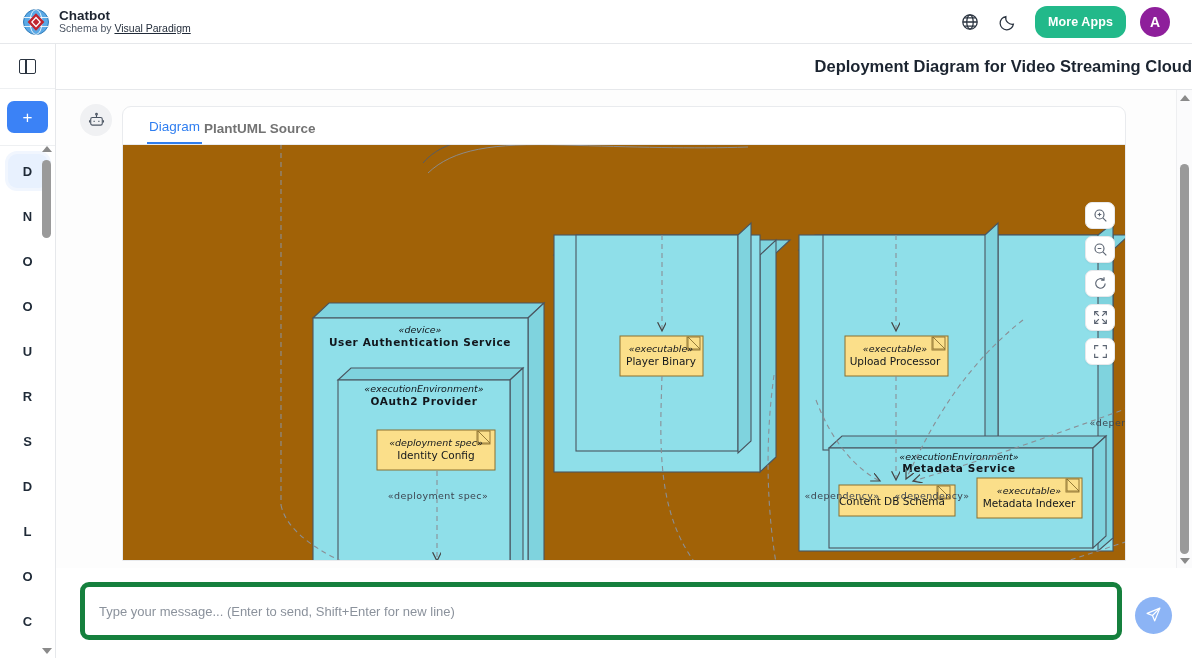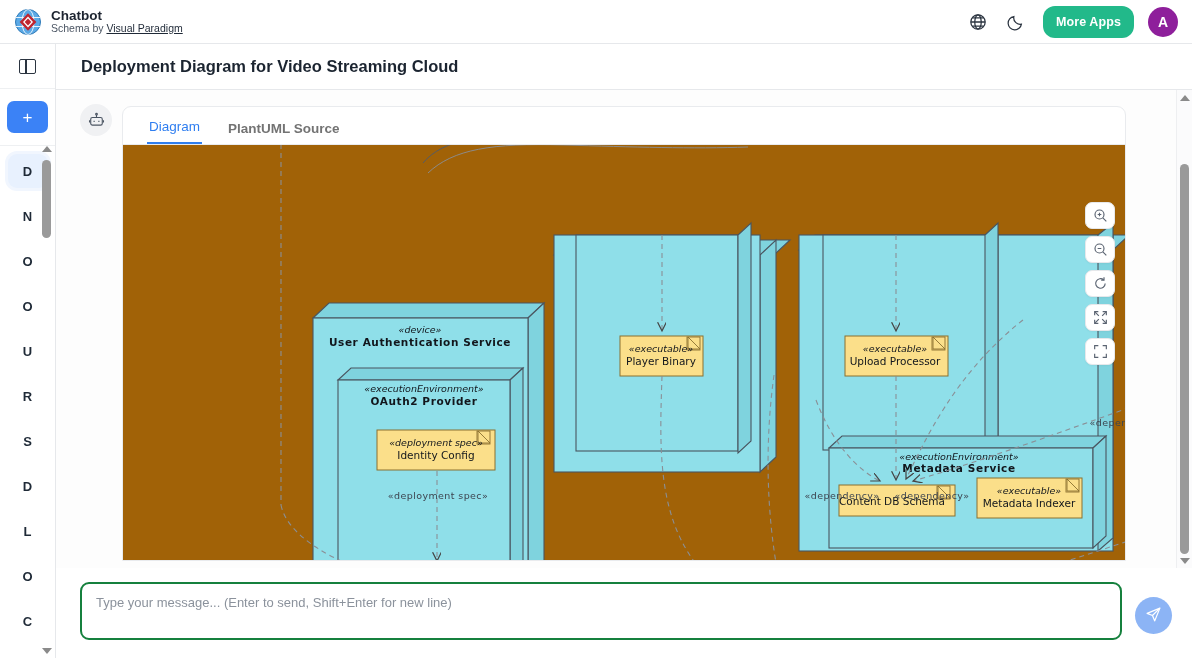--- a/index.html
+++ b/index.html
@@ -8,21 +8,21 @@
     font-family: "Liberation Sans", sans-serif;
     background: #ffffff;
     overflow: hidden;
   }
   .app { position: relative; width: 1192px; height: 658px; }
 
   
   .topbar {
     position: absolute; left: 0; top: 0; width: 1192px; height: 44px;
     background: #ffffff; border-bottom: 1px solid #e6e8eb;
-    display: flex; align-items: center; padding: 0 14px;
+    display: flex; align-items: center; padding: 0 22px;
   }
   .brand { display: flex; align-items: center; gap: 9px; }
   .logo { width: 28px; height: 28px; position: relative; }
   .brand-text { display: flex; flex-direction: column; line-height: 1.12; }
   .brand-title { font-size: 13.5px; font-weight: bold; color: #1d2430; }
   .brand-sub { font-size: 10.5px; color: #4b5563; }
   .brand-sub a { color: #1f2937; }
   .topbar-right { margin-left: auto; display: flex; align-items: center; gap: 16px; }
   .icon-btn {
     width: 22px; height: 22px; display: flex; align-items: center; justify-content: center;
@@ -72,39 +72,39 @@
   }
   .sb-arrow { width: 0; height: 0; margin: 0 auto; }
   .sb-arrow.up { border-left: 5px solid transparent; border-right: 5px solid transparent; border-bottom: 6px solid #8a8a8a; }
   .sb-arrow.down { border-left: 5px solid transparent; border-right: 5px solid transparent; border-top: 6px solid #8a8a8a; }
   .sb-thumb { position: absolute; left: 1px; width: 9px; background: #9a9a9a; border-radius: 5px; }
 
   
   .doc-header {
     position: absolute; left: 56px; top: 44px; width: 1136px; height: 46px;
     background: #fff; border-bottom: 1px solid #e6e8eb;
-    display: flex; align-items: center; padding-left: 25px;
+    display: flex; align-items: center; padding-left: 25px; justify-content: flex-end;
   }
   .doc-title { font-size: 16.5px; font-weight: bold; color: #1b2430; }
 
   
   .main {
     position: absolute; left: 56px; top: 90px; width: 1120px; height: 478px;
     background: #fdfdfd; overflow: hidden;
   }
   .bot-badge {
     position: absolute; left: 24px; top: 14px; width: 32px; height: 32px;
     border-radius: 50%; background: #f0f1f3; display: flex; align-items: center; justify-content: center;
   }
   .card {
     position: absolute; left: 66px; top: 16px; width: 1004px; height: 455px;
     background: #fff; border: 1px solid #e9ebee; border-radius: 9px 9px 0 0;
     overflow: hidden;
   }
-  .tabs { height: 38px; display: flex; align-items: flex-end; padding-left: 24px; gap: 24px;
+  .tabs { height: 38px; display: flex; align-items: flex-end; padding-left: 24px; 
           border-bottom: 1px solid #e9ebee; }
   .tab { font-size: 13.5px; padding: 0 2px 8px 2px; cursor: pointer; color: #737373; font-weight: bold; }
   .tab.active { color: #2f7ef0; border-bottom: 2.5px solid #2f7ef0; font-weight: normal; }
 
   .canvas-wrap { position: relative; width: 1004px; height: 417px; overflow: hidden; background: #a16207; }
   .diagram-svg { position: absolute; left: 0; top: -70px; }
 
   .zoom-tools {
     position: absolute; right: 12px; top: 57px; display: flex; flex-direction: column; gap: 7px;
   }
@@ -114,21 +114,21 @@
     box-shadow: 0 1px 2px rgba(0,0,0,.04);
   }
 
   
   .right-scroll { position: absolute; right: 0; top: 90px; width: 16px; height: 478px;
                   background: #fbfbfc; border-left: 1px solid #eeeff1; }
 
   
   .composer { position: absolute; left: 56px; top: 568px; width: 1136px; height: 90px; background: #fff; }
   .composer-inner { position: absolute; left: 24px; top: 14px; width: 1042px; height: 58px;
-                    border: 2px solid #15803d; border-radius: 9px; display: flex; align-items: flex-start; padding: 11px 14px; }
+                    border: 5px solid #15803d; border-radius: 9px; display: flex; align-items: center; padding: 11px 14px; }
   .composer-ph { font-size: 13px; color: #8b929c; }
   .send-btn {
     position: absolute; left: 1079px; top: 29px; width: 37px; height: 37px; border-radius: 50%;
     background: #8cb4f5; border: none; display: flex; align-items: center; justify-content: center;
     cursor: pointer;
   }
 </style>
 </head>
 <body>
 

